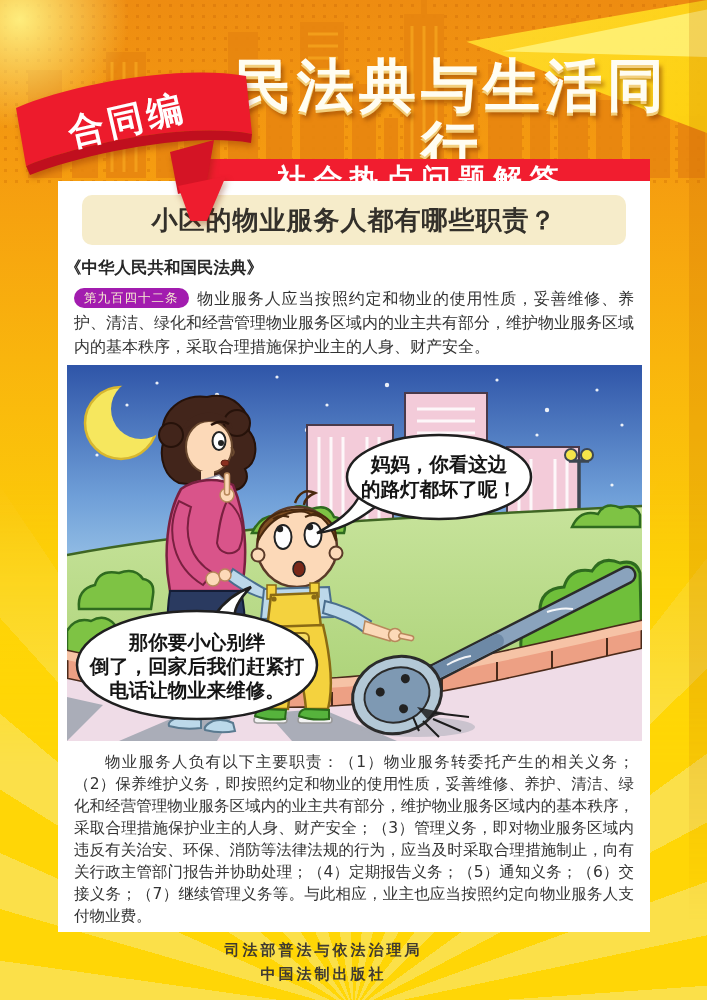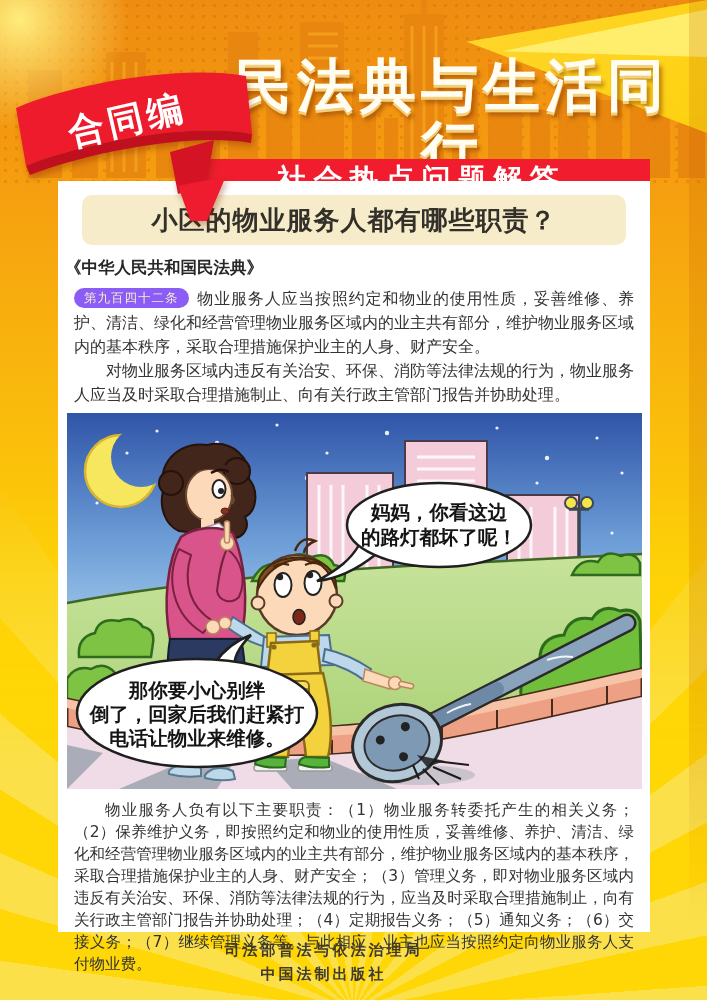--- a/index.html
+++ b/index.html
@@ -36,21 +36,21 @@
     mask-image:linear-gradient(180deg,#000 72%,transparent 96%);z-index:1;}
   
   .card{position:absolute;left:58px;top:181px;width:592px;height:751px;background:#ffffff;z-index:2;}
   .q-box{margin:14px 24px 0;height:50px;background:#f6ecca;border-radius:10px;
     display:flex;align-items:center;justify-content:center;
     font-size:26px;font-weight:800;color:#33302a;letter-spacing:1px;}
   .source{margin:12px 7px 0;font-size:16.5px;font-weight:800;color:#272727;}
   .law-p{margin:0 16px;font-size:16px;line-height:24px;color:#333;text-align:justify;}
   .law-p.first{margin-top:8px;}
   .law-p.second{text-indent:2em;}
-  .badge{display:inline-block;background:#8b5cf6;color:#f7ecd2;font-size:12.5px;line-height:20px;
+  .badge{display:inline-block;background:#a21caf;color:#f7ecd2;font-size:12.5px;line-height:20px;
     padding:0 10px;border-radius:11px;margin-right:8px;transform:translateY(-2px);letter-spacing:1px;}
   .cartoon{display:block;margin:6px auto 0;}
   .explain{margin:10px 16px 0;font-size:15.5px;line-height:22px;color:#333;text-align:justify;text-indent:2em;}
   .footer{position:absolute;left:0;top:938px;width:647px;text-align:center;z-index:2;
     font-size:15px;font-weight:700;color:#3f3a30;letter-spacing:3px;line-height:24px;}
   .bubble-text{font-weight:700;fill:#141414;font-size:19.5px;}
 </style>
 </head>
 <body>
 
@@ -104,21 +104,20 @@
   <div class="card">
 
     <div class="q-box">
       <span>小区的物业服务人都有哪些职责？</span>
     </div>
 
     <div class="source">《中华人民共和国民法典》</div>
 
     <p class="law-p first"><span class="badge">第九百四十二条</span><span>物业服务人应当按照约定和物业的使用性质，妥善维修、养护、清洁、绿化和经营管理物业服务区域内的业主共有部分，维护物业服务区域内的基本秩序，采取合理措施保护业主的人身、财产安全。</span></p>
 
-    <p class="law-p second">对物业服务区域内违反有关治安、环保、消防等法律法规的行为，物业服务人应当及时采取合理措施制止、向有关行政主管部门报告并协助处理。</p>
 
     <svg class="cartoon" width="575" height="376" viewBox="0 0 575 376">
       <defs>
         <linearGradient id="skyGrad" x1="0" y1="0" x2="0" y2="1">
           <stop offset="0" stop-color="#2f55a8"></stop>
             <stop offset="0.35" stop-color="#6f9fd8"></stop>
           <stop offset="0.7" stop-color="#b9def2"></stop>
             <stop offset="1" stop-color="#dff2fb"></stop>
         </linearGradient>
         <linearGradient id="grassGrad" x1="0" y1="0" x2="0" y2="1">

